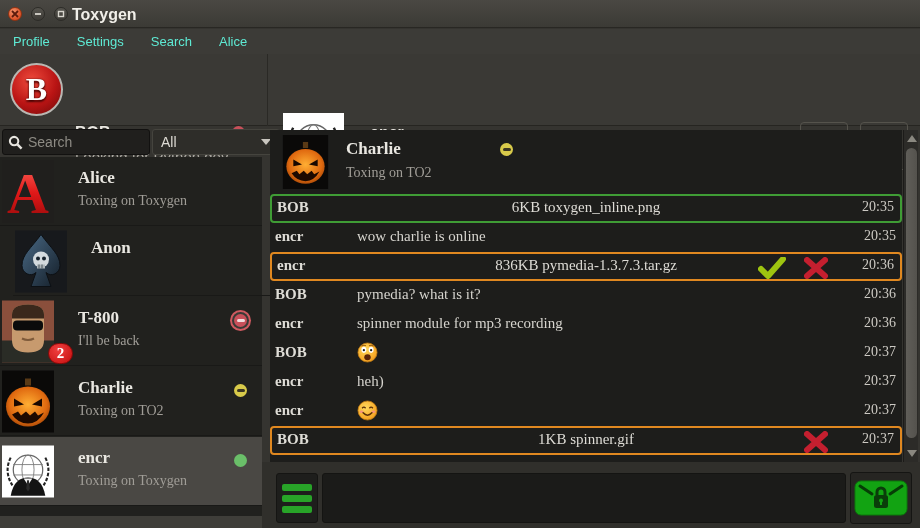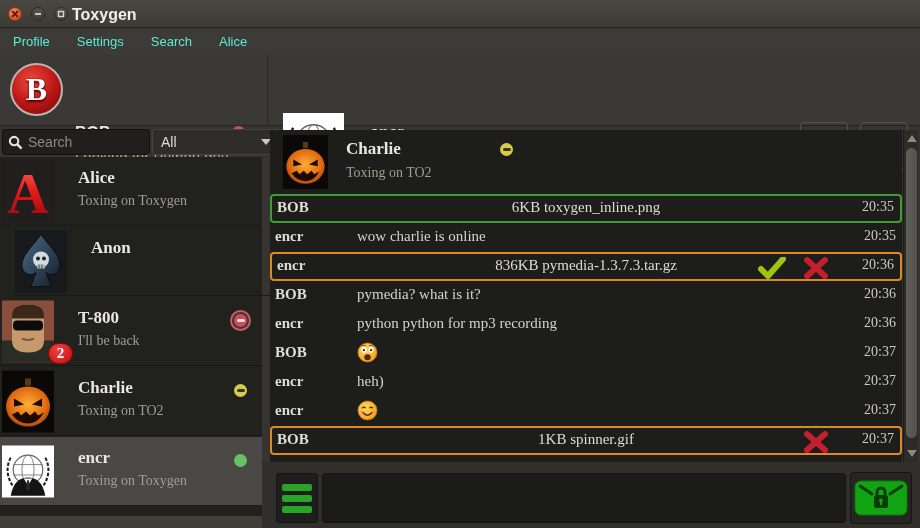--- a/index.html
+++ b/index.html
@@ -347,21 +347,21 @@
     </div>
 
     <div class="msg">
       <span class="sender">BOB</span>
       <span class="text">pymedia? what is it?</span>
       <span class="time">20:36</span>
     </div>
 
     <div class="msg">
       <span class="sender">encr</span>
-      <span class="text">python python for mp3 recording</span>
+      <span class="text">spinner module for mp3 recording</span>
       <span class="time">20:36</span>
     </div>
 
     <div class="msg">
       <span class="sender">BOB</span>
       <svg class="emoji" width="21" height="21" viewBox="0 0 22 22">
         <circle cx="11" cy="11" r="10" fill="url(#gFace)" stroke="#c07a12" stroke-width="0.8"></circle>
         <ellipse cx="7.2" cy="8.2" rx="2.6" ry="3.2" fill="#fff"></ellipse>
           <ellipse cx="14.8" cy="8.2" rx="2.6" ry="3.2" fill="#fff"></ellipse>
         <circle cx="7.2" cy="8.6" r="1.2" fill="#222"></circle>

